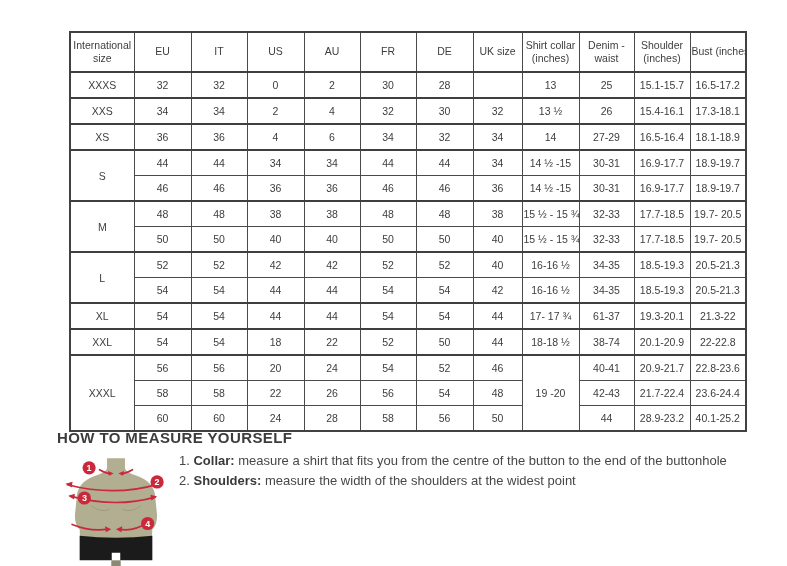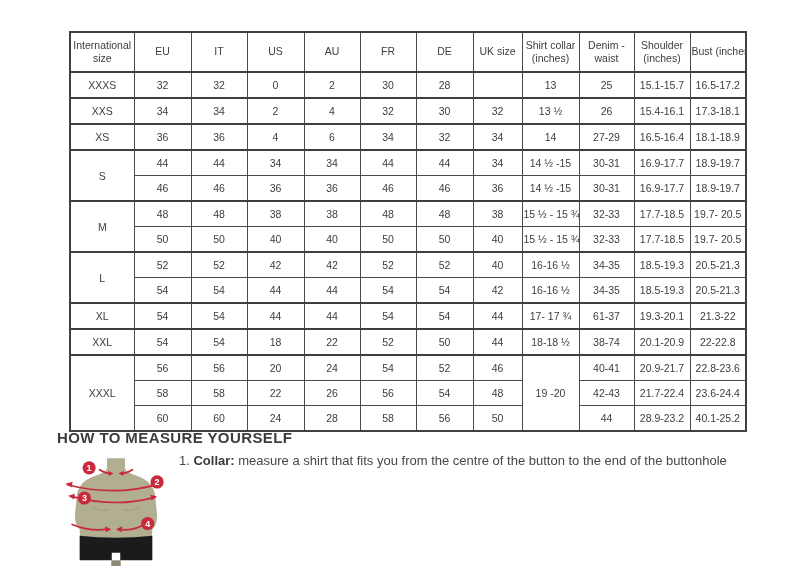--- a/index.html
+++ b/index.html
@@ -305,15 +305,16 @@
         <circle cx="106" cy="25" r="7" fill="#c9293a"></circle>
         <text x="106" y="28.4" fill="#ffffff">2</text>
         <circle cx="29" cy="42" r="7" fill="#c9293a"></circle>
         <text x="29" y="45.4" fill="#ffffff">3</text>
         <circle cx="96" cy="69" r="7" fill="#c9293a"></circle>
         <text x="96" y="72.4" fill="#ffffff">4</text>
       </g>
     </svg>
     <ol class="steps" id="steps">
         <li><span>1. </span><b>Collar:</b><span> measure a shirt that fits you from the centre of the button to the end of the buttonhole</span></li>
+        <li><span>2. </span><b>Shoulders:</b><span> measure the width of the shoulders at the widest point</span></li>
       </ol>
   </div>
 </section>
 
 </body></html>

